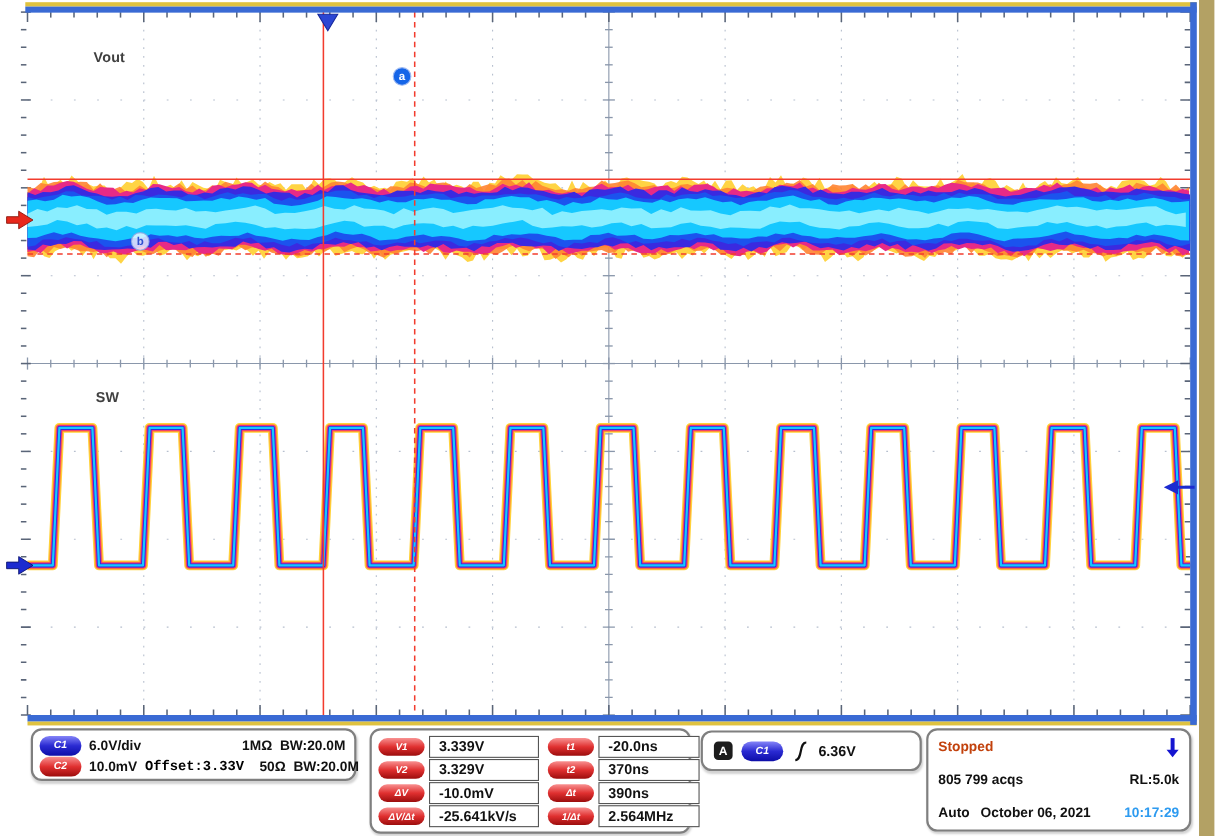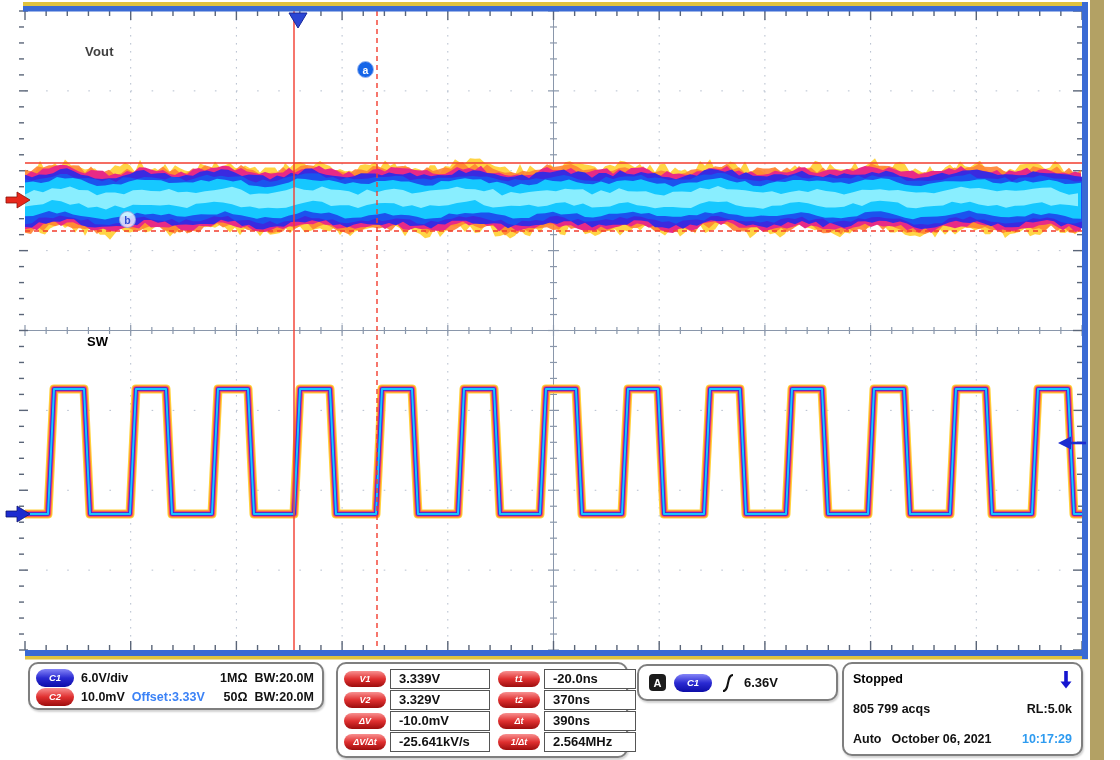--- a/index.html
+++ b/index.html
@@ -5,46 +5,46 @@
   html,body{margin:0;padding:0;}
   body{font-family:"Liberation Sans",sans-serif;background:#fff;}
   #screen{position:relative;width:1120px;height:760px;background:#ffffff;overflow:hidden;}
   
   #bezel-right{position:absolute;left:1090px;top:0;width:14px;height:760px;background:#b3a164;}
   
   #plot{position:absolute;left:0;top:0;width:1088px;height:662px;}
   #plot svg{position:absolute;left:0;top:0;}
   .wave-label{position:absolute;font-size:13px;font-weight:bold;letter-spacing:.2px;}
   #label-vout{left:85px;top:44px;color:#404040;}
-  #label-sw{left:87px;top:334px;color:#000000;}
+  #label-sw{left:87px;top:353px;color:#404040;}
   .cursor-bubble{position:absolute;width:17px;height:17px;border-radius:50%;display:flex;align-items:center;justify-content:center;font-size:10.5px;font-weight:bold;box-sizing:border-box;}
   #bubble-a{left:357px;top:61px;background:#1565e8;color:#fff;border:1px solid #9db9f2;}
   #bubble-b{left:119px;top:211px;background:rgba(252,253,255,.78);color:#3050d0;border:1px solid rgba(130,160,225,.85);}
   
   .box{position:absolute;background:#fff;border:2px solid #7f7f7f;border-radius:10px;box-sizing:border-box;box-shadow:1px 2px 2px rgba(0,0,0,.18);}
   #chan-box{left:28px;top:662px;width:296px;height:48px;padding:4px 8px 4px 6px;}
   .chan-row{display:flex;align-items:center;gap:7px;height:19px;font-size:12.5px;font-weight:bold;color:#111;}
   .chan-row .grow{flex:1;}
-  .offset{color:#3b82f6;}
+  .offset{color:#000000;font-family:Liberation Mono, monospace;}
   .pill{display:inline-flex;align-items:center;justify-content:center;min-width:38px;height:18px;border-radius:9px;color:#fff;font-size:9.5px;font-weight:bold;font-style:italic;box-sizing:border-box;}
   .pill.blue{background:linear-gradient(180deg,#8585f8 0%,#2a2ad2 50%,#0d0da8 100%);}
   .pill.red{background:linear-gradient(180deg,#f89090 0%,#e03030 50%,#9c0d0d 100%);}
   #meas-box{left:336px;top:662px;width:292px;height:96px;padding:4px 6px;display:flex;gap:8px;}
   .meas-col{display:flex;flex-direction:column;justify-content:space-between;}
   .meas-row{display:flex;align-items:center;gap:4px;height:21px;}
   .meas-row .pill{min-width:42px;height:16px;font-size:9px;}
   .valbox{width:100px;height:20px;border:1.5px solid #555;background:#fff;font-weight:bold;font-size:13px;color:#111;display:flex;align-items:center;padding-left:8px;box-sizing:border-box;}
   .valbox.narrow{width:92px;}
   #trig-box{left:637px;top:664px;width:201px;height:37px;display:flex;align-items:center;gap:8px;padding-left:10px;}
   .abadge{width:17px;height:17px;background:#1c1c1c;color:#fff;border-radius:4px;display:flex;align-items:center;justify-content:center;font-size:11px;font-weight:bold;}
   .trig-level{font-size:13px;font-weight:bold;color:#111;}
   #time-box{left:842px;top:662px;width:241px;height:94px;padding:5px 9px;display:flex;flex-direction:column;justify-content:space-between;font-size:12.5px;font-weight:bold;color:#111;}
   .tb-row{display:flex;align-items:center;height:20px;gap:10px;}
   .tb-row .grow{flex:1;}
-  .status-stopped{color:#000000;}
+  .status-stopped{color:#c2410c;}
   .clock{color:#2e9bf0;}
 </style>
 </head>
 <body>
 
 <div id="screen">
 
   <div id="plot">
     <svg id="scope-svg" width="1088" height="662">
         <rect x="0" y="0" width="1088" height="662" fill="#ffffff"></rect>

